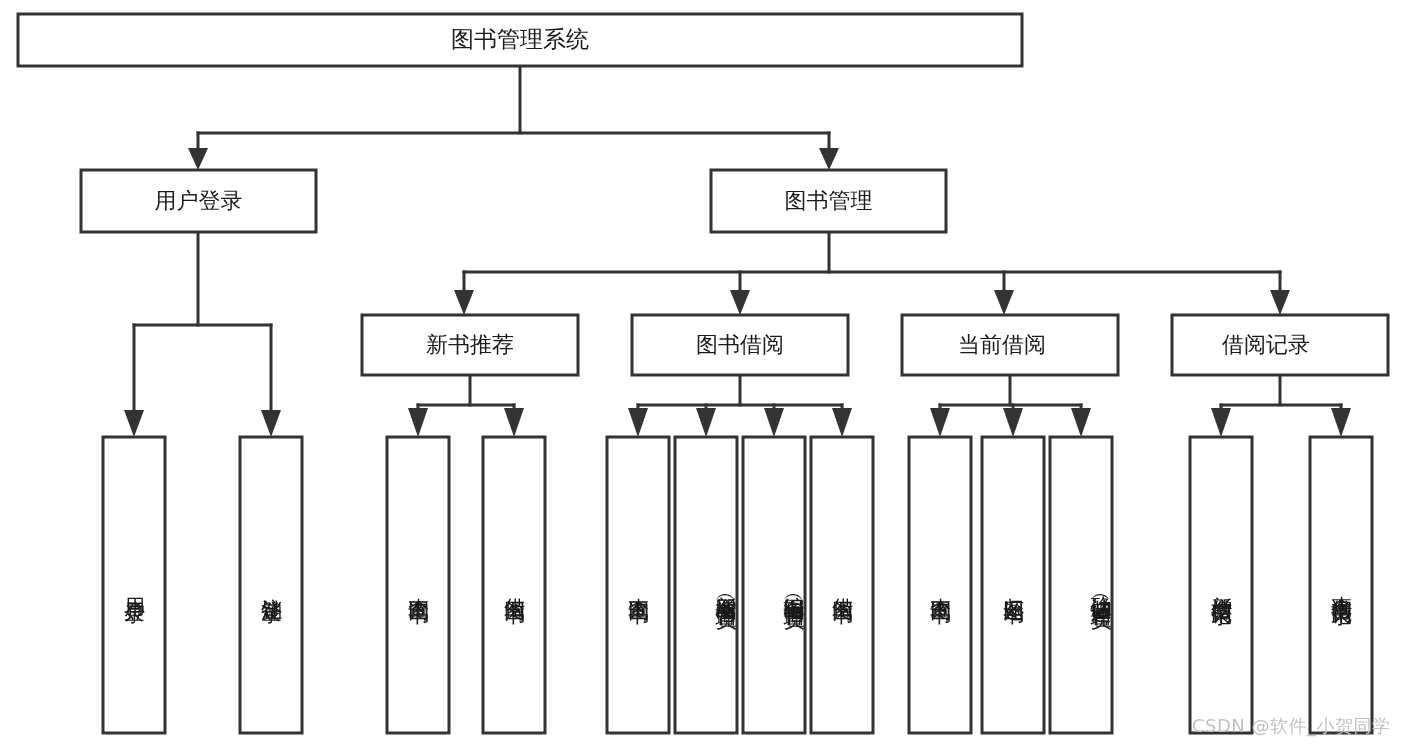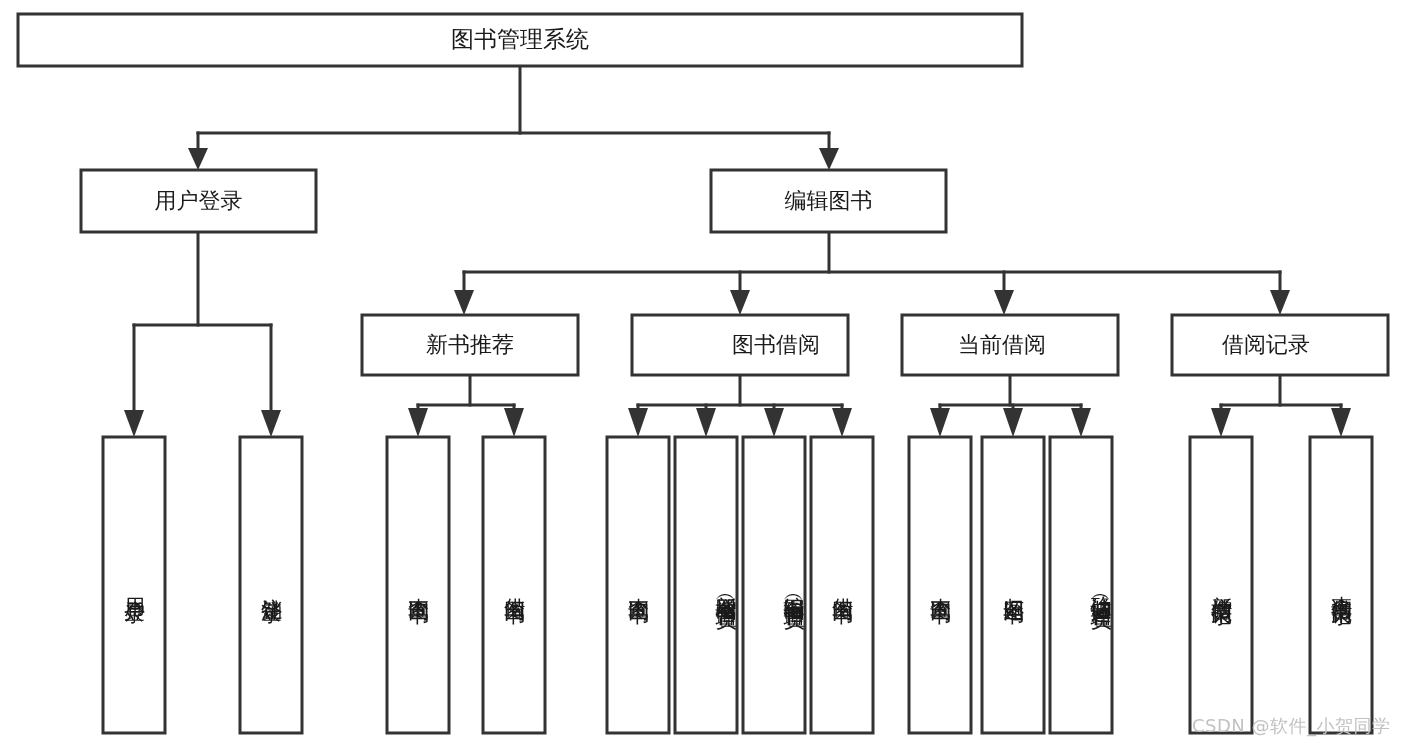--- a/index.html
+++ b/index.html
@@ -184,24 +184,24 @@
     <rect class="node-box" x="982" y="437" width="62" height="296"></rect>
     <rect class="node-box" x="1050" y="437" width="62" height="296"></rect>
     <rect class="node-box" x="1190" y="437" width="62" height="296"></rect>
     <rect class="node-box" x="1310" y="437" width="62" height="296"></rect>
 
   </svg>
 
   <div class="label label-h label-root" style="left:18px; top:14px; width:1004px; height:52px;">图书管理系统</div>
 
   <div class="label label-h" style="left:81px; top:170px; width:235px; height:62px;">用户登录</div>
-  <div class="label label-h" style="left:711px; top:170px; width:235px; height:62px;">编辑图书</div>
+  <div class="label label-h" style="left:711px; top:170px; width:235px; height:62px;">图书管理</div>
 
   <div class="label label-h" style="left:362px; top:315px; width:216px; height:60px;font-family:Liberation Serif, serif;">新书推荐</div>
-  <div class="label label-h" style="left:632px; top:315px; width:216px; height:60px;margin-left:36px;">图书借阅</div>
+  <div class="label label-h" style="left:632px; top:315px; width:216px; height:60px;">图书借阅</div>
   <div class="label label-h" style="left:902px; top:315px; width:200px; height:60px;">当前借阅</div>
   <div class="label label-h" style="left:1172px; top:315px; width:188px; height:60px;">借阅记录</div>
 
   <div class="label label-v center-v" style="left:103px; top:437px; width:62px; height:296px;">用户登录</div>
   <div class="label label-v center-v" style="left:240px; top:437px; width:62px; height:296px;">注销登录</div>
   <div class="label label-v center-v" style="left:387px; top:437px; width:62px; height:296px;">查询图书</div>
   <div class="label label-v center-v" style="left:483px; top:437px; width:62px; height:296px;">借阅图书</div>
   <div class="label label-v center-v" style="left:607px; top:437px; width:62px; height:296px;">查询图书</div>
   <div class="label label-v" style="left:675px; top:443px; width:62px; height:290px;">新增图书（管理员）</div>
   <div class="label label-v" style="left:743px; top:443px; width:62px; height:290px;">编辑图书（管理员）</div>

